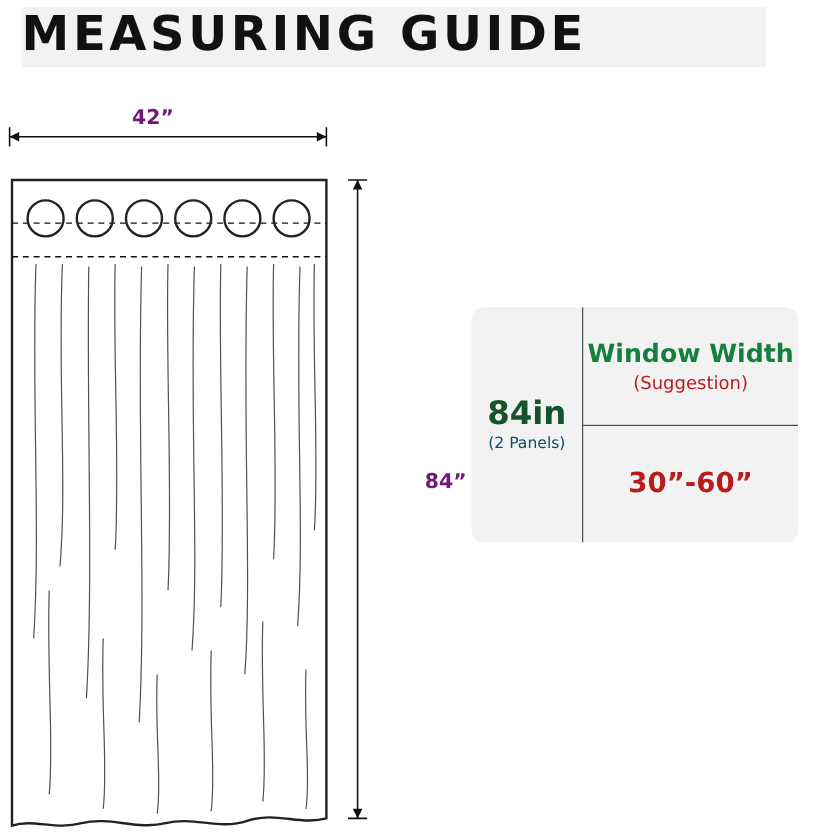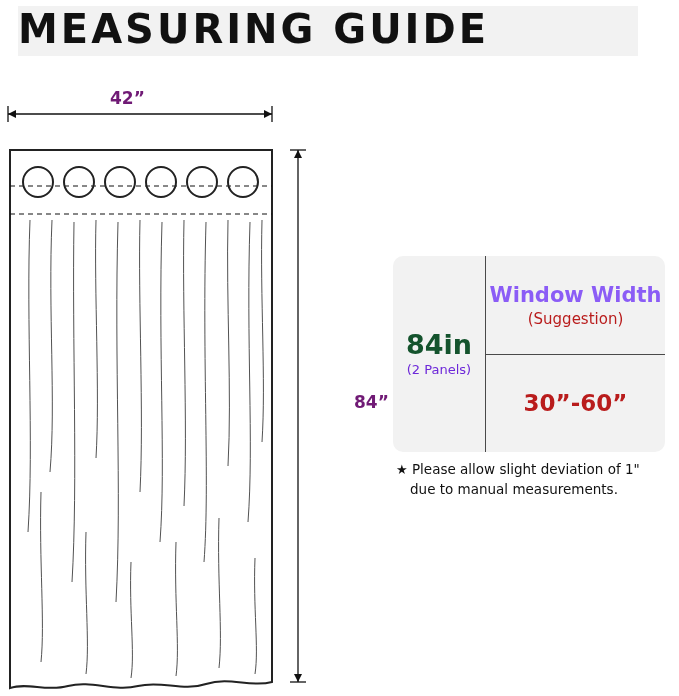--- a/index.html
+++ b/index.html
@@ -110,21 +110,21 @@
   }
   .info-left .big {
     font-size: 27px;
     font-weight: bold;
     font-family: "DejaVu Sans", sans-serif;
     color: #14532d;
     line-height: 1.05;
   }
   .info-left .small {
     font-size: 13px;
-    color: #6d28d9;
+    color: #0c4a6e;
     font-family: "DejaVu Sans", sans-serif;
     margin-top: 2px;
   }
   .v-divider {
     position: absolute;
     left: 92px;
     top: 0;
     width: 1px;
     height: 196px;
     background: #4a4a4a;
@@ -145,21 +145,21 @@
     height: 98px;
     display: flex;
     flex-direction: column;
     align-items: center;
     justify-content: center;
   }
   .info-right-top .t1 {
     font-size: 21px;
     font-weight: bold;
     font-family: "DejaVu Sans", sans-serif;
-    color: #8b5cf6;
+    color: #15803d;
     white-space: nowrap;
   }
   .info-right-top .t2 {
     font-size: 15px;
     color: #b91c1c;
     font-family: "DejaVu Sans", sans-serif;
     margin-top: 3px;
   }
   .info-right-bottom {
     position: absolute;
@@ -278,19 +278,14 @@
     <div class="h-divider"></div>
     <div class="info-right-top">
       <div class="t1">Window Width</div>
       <div class="t2">(Suggestion)</div>
     </div>
     <div class="info-right-bottom">
       <div class="t3">30”-60”</div>
     </div>
   </div>
 
-  <div class="note">
-    <span class="star">★</span>
-    <span>Please allow slight deviation of 1"</span>
-    <span class="line2">due to manual measurements.</span>
-  </div>
 
 </div>
 
 </body></html>

